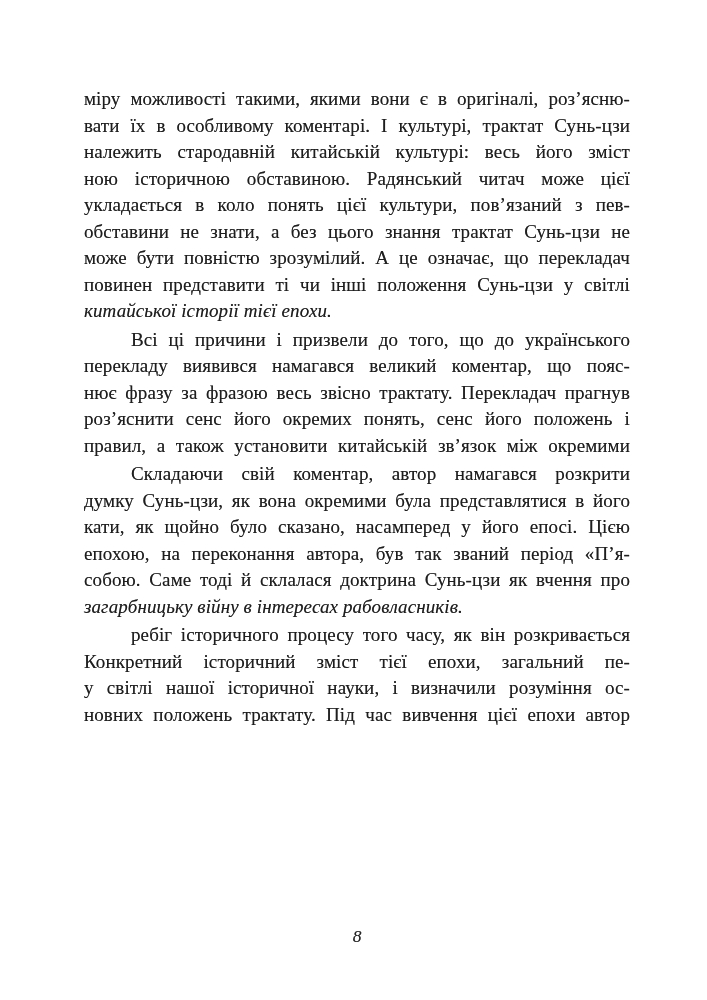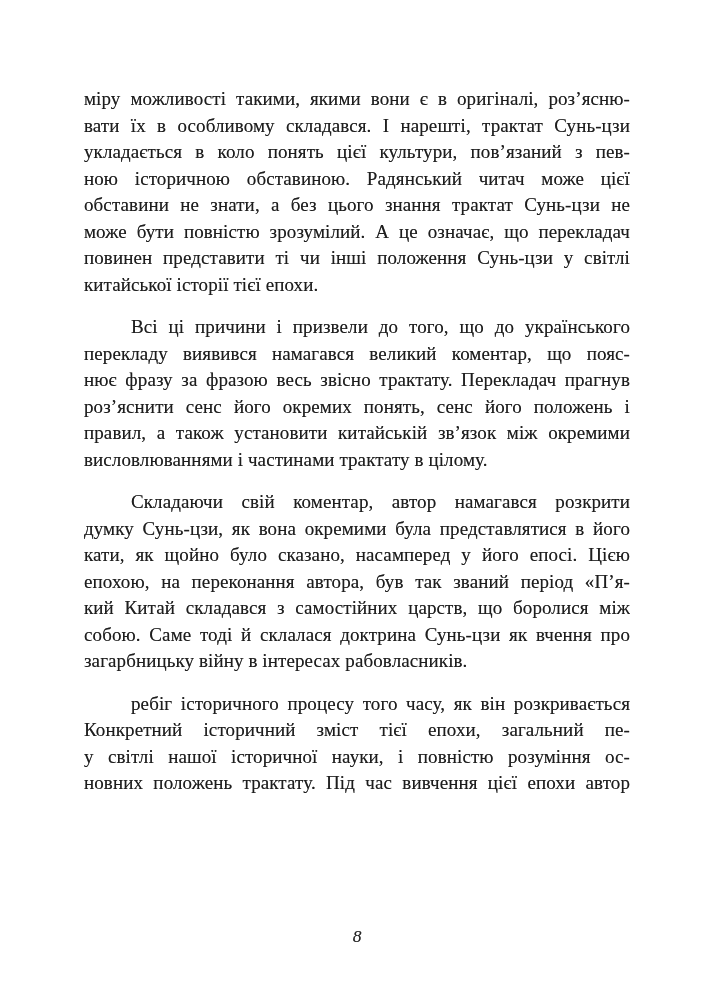--- a/index.html
+++ b/index.html
@@ -20,28 +20,29 @@
     position: absolute;
     left: 84px;
     top: 86px;
     width: 546px;
     font-size: 19px;
     line-height: 26.5px;
     letter-spacing: 0.1px;
     text-shadow: 0 0 0.45px rgba(30,30,30,0.55);
   }
   .paragraph + .paragraph {
-    margin-top: 16px;
+    margin-top: 2px;
   }
   .line {
     text-align: justify;
     text-align-last: justify;
   }
   .line.last-left {
     text-align-last: left;
+    font-style: italic;
   }
   .paragraph.indented .line:first-child {
     text-indent: 47px;
   }
   .page-number {
     position: absolute;
     left: 84px;
     top: 926px;
     width: 546px;
     text-align: center;
@@ -51,46 +52,45 @@
     text-shadow: 0 0 0.45px rgba(30,30,30,0.5);
   }
 </style>
 </head>
 <body>
 
 <div class="page">
   <div class="text-block" id="text-block">
       <div class="paragraph">
         <div class="line">міру можливості такими, якими вони є в оригіналі, роз’ясню-</div>
-        <div class="line">вати їх в особливому складався. І нарешті, трактат Сунь-цзи</div>
+        <div class="line">вати їх в особливому коментарі. І культурі, трактат Сунь-цзи</div>
+        <div class="line">належить стародавній китайській культурі: весь його зміст</div>
+        <div class="line">ною історичною обставиною. Радянський читач може цієї</div>
         <div class="line">укладається в коло понять цієї культури, пов’язаний з пев-</div>
-        <div class="line">ною історичною обставиною. Радянський читач може цієї</div>
         <div class="line">обставини не знати, а без цього знання трактат Сунь-цзи не</div>
         <div class="line">може бути повністю зрозумілий. А це означає, що перекладач</div>
         <div class="line">повинен представити ті чи інші положення Сунь-цзи у світлі</div>
         <div class="line last-left">китайської історії тієї епохи.</div>
       </div>
       <div class="paragraph indented">
         <div class="line">Всі ці причини і призвели до того, що до українського</div>
         <div class="line">перекладу виявився намагався великий коментар, що пояс-</div>
         <div class="line">нює фразу за фразою весь звісно трактату. Перекладач прагнув</div>
         <div class="line">роз’яснити сенс його окремих понять, сенс його положень і</div>
         <div class="line">правил, а також установити китайській зв’язок між окремими</div>
-        <div class="line last-left">висловлюваннями і частинами трактату в цілому.</div>
       </div>
       <div class="paragraph indented">
         <div class="line">Складаючи свій коментар, автор намагався розкрити</div>
         <div class="line">думку Сунь-цзи, як вона окремими була представлятися в його</div>
         <div class="line">кати, як щойно було сказано, насамперед у його епосі. Цією</div>
         <div class="line">епохою, на переконання автора, був так званий період «П’я-</div>
-        <div class="line">кий Китай складався з самостійних царств, що боролися між</div>
         <div class="line">собою. Саме тоді й склалася доктрина Сунь-цзи як вчення про</div>
         <div class="line last-left">загарбницьку війну в інтересах рабовласників.</div>
       </div>
       <div class="paragraph indented">
         <div class="line">ребіг історичного процесу того часу, як він розкривається</div>
         <div class="line">Конкретний історичний зміст тієї епохи, загальний пе-</div>
-        <div class="line">у світлі нашої історичної науки, і повністю розуміння ос-</div>
+        <div class="line">у світлі нашої історичної науки, і визначили розуміння ос-</div>
         <div class="line">новних положень трактату. Під час вивчення цієї епохи автор</div>
       </div>
     </div>
   <div class="page-number">8</div>
 </div>
 
 </body></html>

